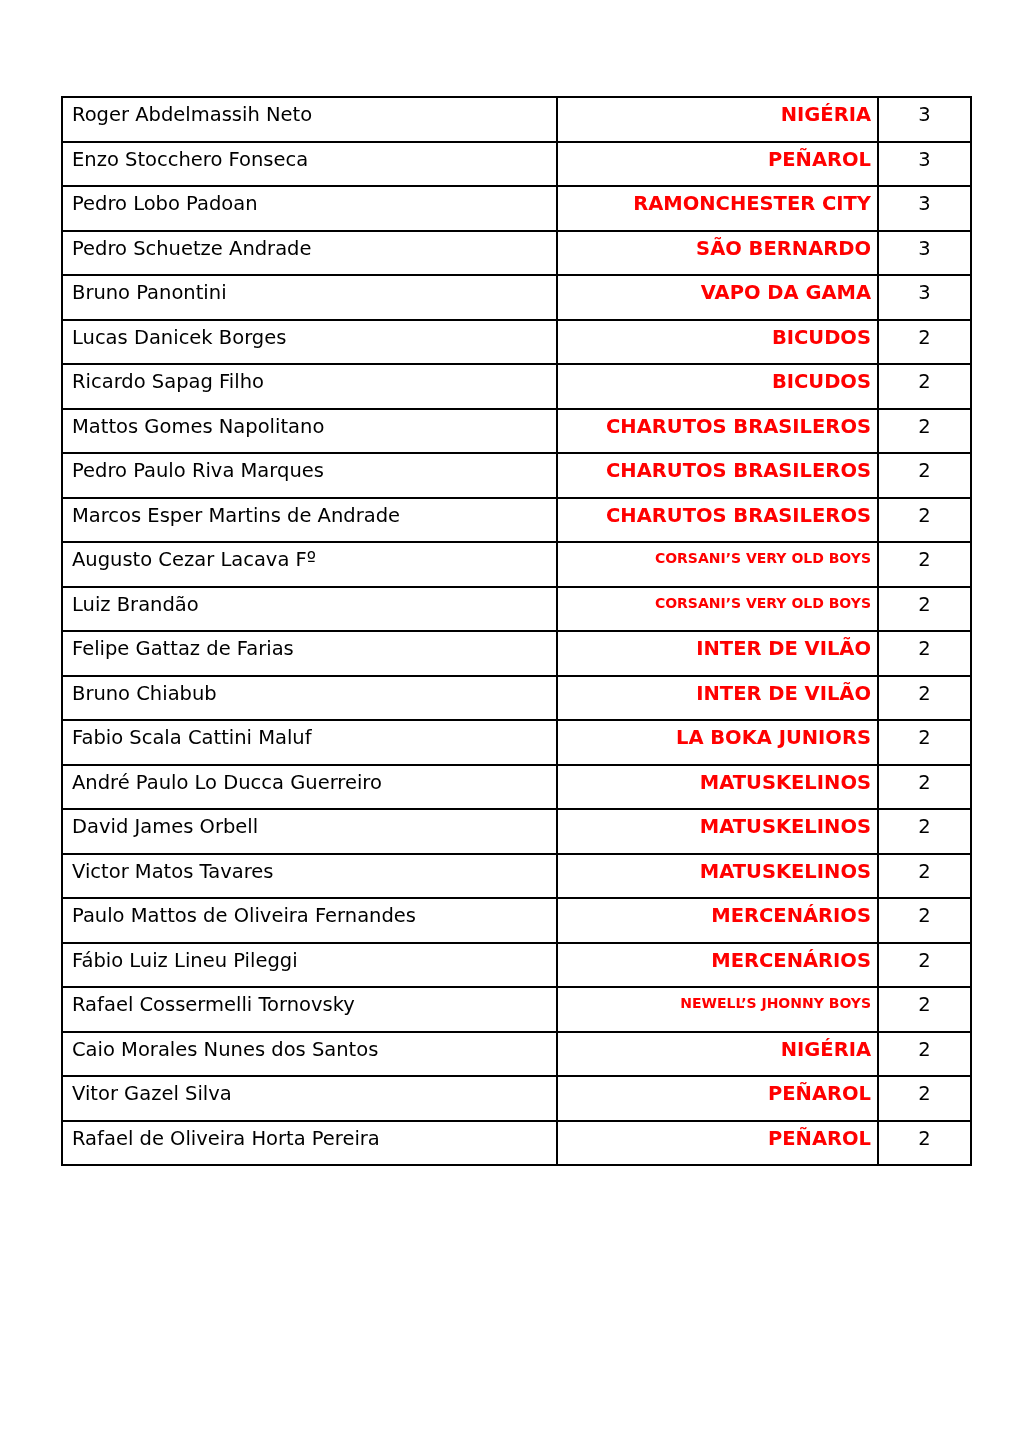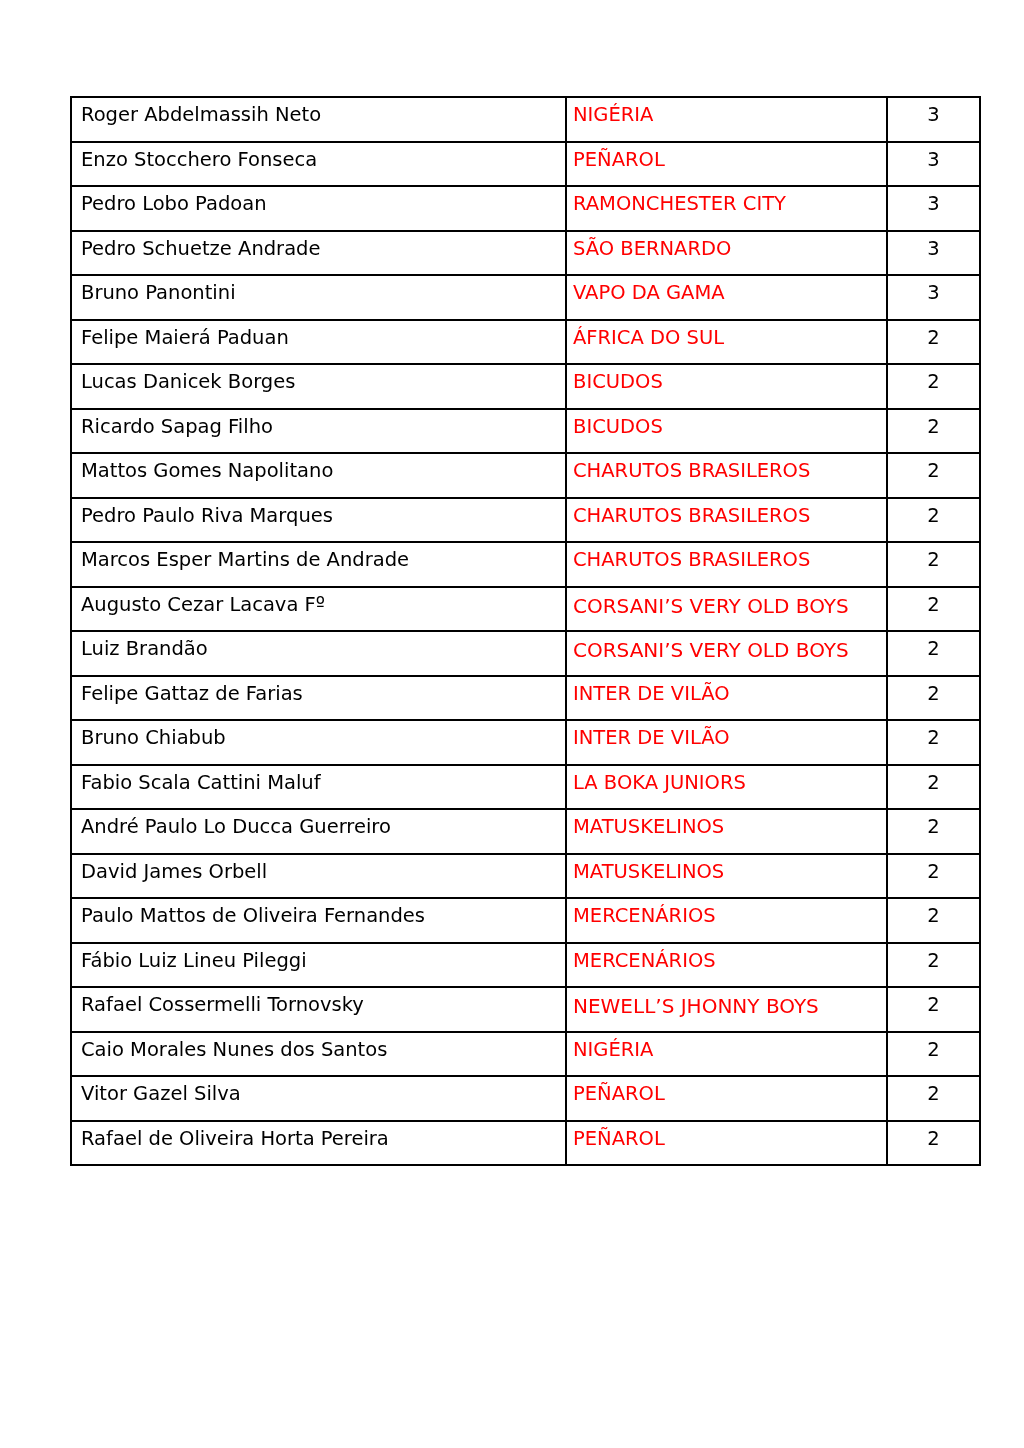--- a/index.html
+++ b/index.html
@@ -14,21 +14,21 @@
   }
   .page {
     position: relative;
     width: 1024px;
     height: 1448px;
     background: #ffffff;
     overflow: hidden;
   }
   table.roster {
     position: absolute;
-    left: 70px;
+    left: 61px;
     top: 96px;
     width: 909px;
     border-collapse: collapse;
     table-layout: fixed;
   }
   col.c1 { width: 495px; }
   col.c2 { width: 321px; }
   col.c3 { width: 93px; }
   td {
     border: 2px solid #000000;
@@ -40,26 +40,26 @@
     font-size: 19.5px;
     line-height: 1.18;
     white-space: nowrap;
     overflow: hidden;
   }
   td.player {
     text-align: left;
     padding-left: 9px;
   }
   td.team {
-    text-align: left;
-    font-weight: normal;
+    text-align: right;
+    font-weight: bold;
     color: var(--accent, #ff0000);
   }
   td.team.team-small {
-    font-size: 20px;
+    font-size: 14px;
     padding-top: 7px;
   }
   td.count {
     text-align: center;
   }
 </style>
 </head>
 <body style="background: rgb(255, 255, 255);">
 
 <div class="page">
@@ -87,25 +87,20 @@
         </tr>
         <tr>
           <td class="player">Pedro Schuetze Andrade</td>
           <td class="team">SÃO BERNARDO</td>
           <td class="count">3</td>
         </tr>
         <tr>
           <td class="player">Bruno Panontini</td>
           <td class="team">VAPO DA GAMA</td>
           <td class="count">3</td>
-        </tr>
-        <tr>
-          <td class="player">Felipe Maierá Paduan</td>
-          <td class="team">ÁFRICA DO SUL</td>
-          <td class="count">2</td>
         </tr>
         <tr>
           <td class="player">Lucas Danicek Borges</td>
           <td class="team">BICUDOS</td>
           <td class="count">2</td>
         </tr>
         <tr>
           <td class="player">Ricardo Sapag Filho</td>
           <td class="team">BICUDOS</td>
           <td class="count">2</td>
@@ -154,20 +149,25 @@
           <td class="player">André Paulo Lo Ducca Guerreiro</td>
           <td class="team">MATUSKELINOS</td>
           <td class="count">2</td>
         </tr>
         <tr>
           <td class="player">David James Orbell</td>
           <td class="team">MATUSKELINOS</td>
           <td class="count">2</td>
         </tr>
         <tr>
+          <td class="player">Victor Matos Tavares</td>
+          <td class="team">MATUSKELINOS</td>
+          <td class="count">2</td>
+        </tr>
+        <tr>
           <td class="player">Paulo Mattos de Oliveira Fernandes</td>
           <td class="team">MERCENÁRIOS</td>
           <td class="count">2</td>
         </tr>
         <tr>
           <td class="player">Fábio Luiz Lineu Pileggi</td>
           <td class="team">MERCENÁRIOS</td>
           <td class="count">2</td>
         </tr>
         <tr>

